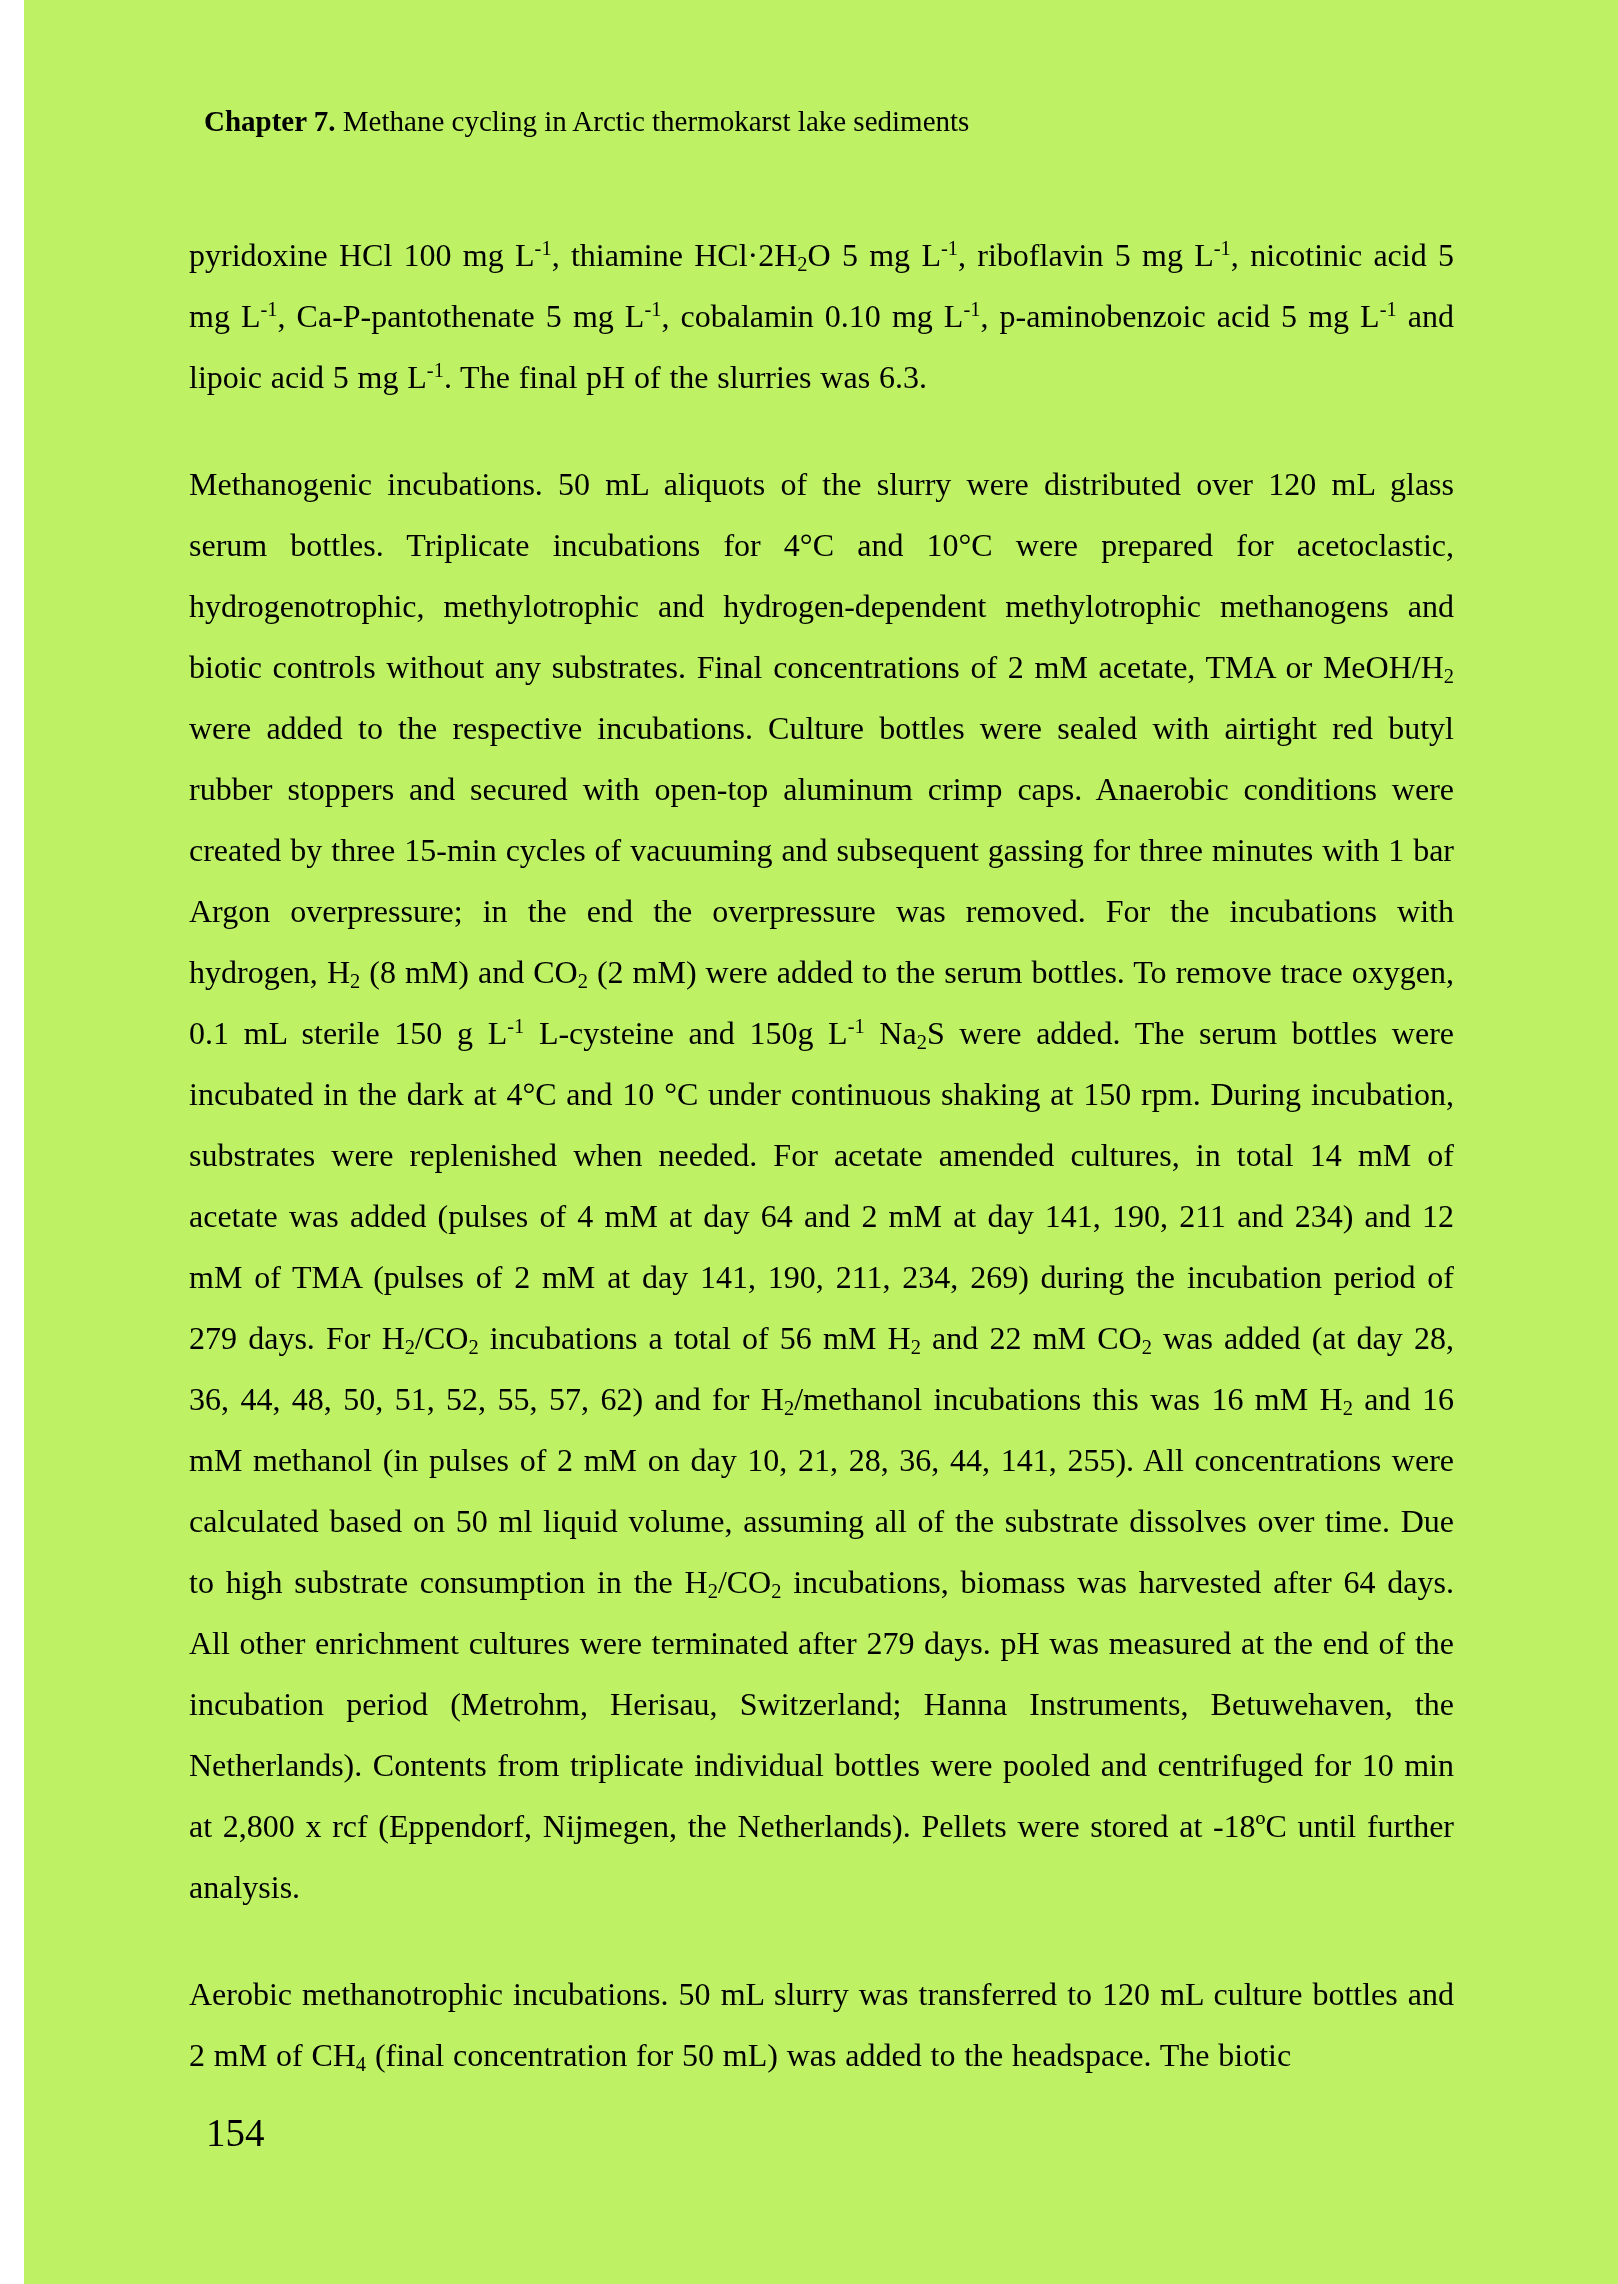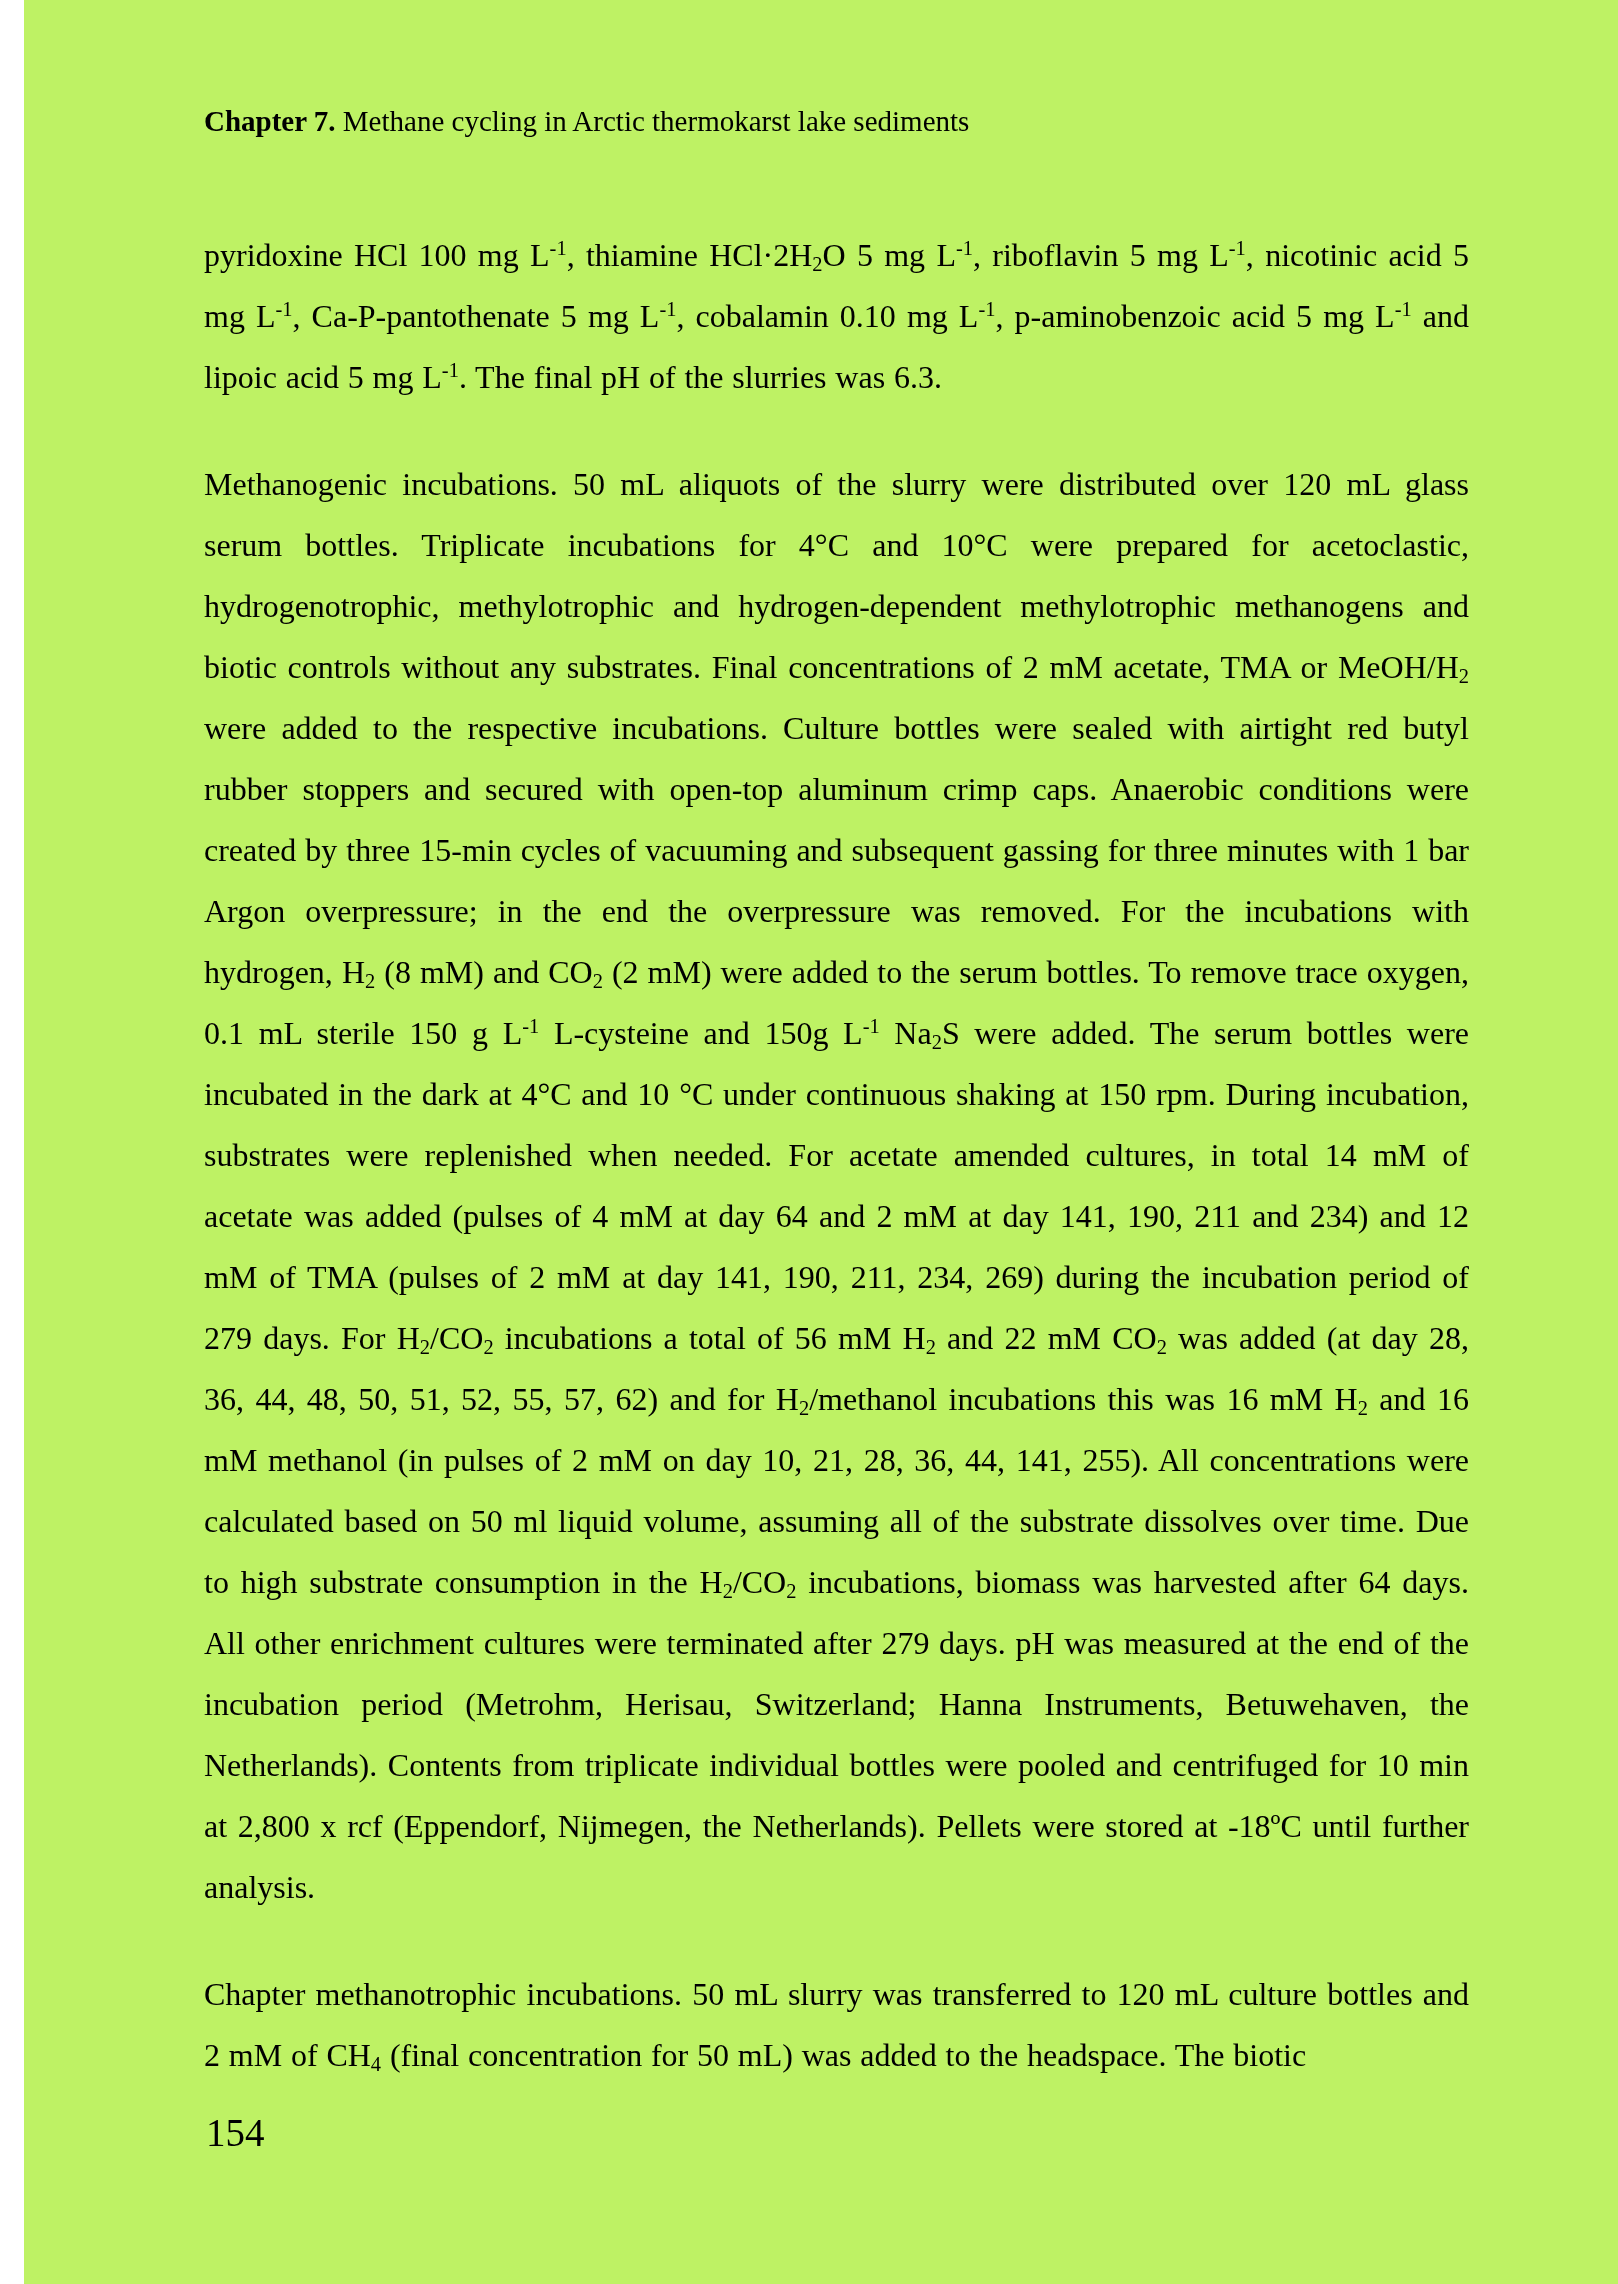--- a/index.html
+++ b/index.html
@@ -25,21 +25,21 @@
     left: 180px;
     top: 104px;
     width: 1263px;
     font-size: 29px;
     line-height: 35px;
     white-space: nowrap;
   }
   .running-header .bold { font-weight: bold; }
   .content {
     position: absolute;
-    left: 180px;
+    left: 165px;
     top: 225px;
     width: 1265px;
   }
   .content p {
     font-size: 32px;
     line-height: 61px;
     text-align: justify;
     margin: 0 0 46px 0;
     word-spacing: 0.8px;
   }
@@ -65,19 +65,19 @@
 
   <div class="running-header">
     <span class="bold">Chapter 7.</span><span> Methane cycling in Arctic thermokarst lake sediments</span>
   </div>
 
   <div class="content">
     <p><span class="lead"></span><span>pyridoxine HCl 100 mg L<sup>-1</sup>, thiamine HCl·2H<sub>2</sub>O 5 mg L<sup>-1</sup>, riboflavin 5 mg L<sup>-1</sup>, nicotinic acid 5 mg L<sup>-1</sup>, Ca-P-pantothenate 5 mg L<sup>-1</sup>, cobalamin 0.10 mg L<sup>-1</sup>, p-aminobenzoic acid 5 mg L<sup>-1</sup> and lipoic acid 5 mg L<sup>-1</sup>. The final pH of the slurries was 6.3.</span></p>
 
     <p><span class="lead">Methanogenic incubations.</span><span> 50 mL aliquots of the slurry were distributed over 120 mL glass serum bottles. Triplicate incubations for 4°C and 10°C were prepared for acetoclastic, hydrogenotrophic, methylotrophic and hydrogen-dependent methylotrophic methanogens and biotic controls without any substrates. Final concentrations of 2 mM acetate, TMA or MeOH/H<sub>2</sub> were added to the respective incubations. Culture bottles were sealed with airtight red butyl rubber stoppers and secured with open-top aluminum crimp caps. Anaerobic conditions were created by three 15-min cycles of vacuuming and subsequent gassing for three minutes with 1 bar Argon overpressure; in the end the overpressure was removed. For the incubations with hydrogen, H<sub>2</sub> (8 mM) and CO<sub>2</sub> (2 mM) were added to the serum bottles. To remove trace oxygen, 0.1 mL sterile 150 g L<sup>-1</sup> L-cysteine and 150g L<sup>-1</sup> Na<sub>2</sub>S were added. The serum bottles were incubated in the dark at 4°C and 10 °C under continuous shaking at 150 rpm. During incubation, substrates were replenished when needed. For acetate amended cultures, in total 14 mM of acetate was added (pulses of 4 mM at day 64 and 2 mM at day 141, 190, 211 and 234) and 12 mM of TMA (pulses of 2 mM at day 141, 190, 211, 234, 269) during the incubation period of 279 days. For H<sub>2</sub>/CO<sub>2</sub> incubations a total of 56 mM H<sub>2</sub> and 22 mM CO<sub>2</sub> was added (at day 28, 36, 44, 48, 50, 51, 52, 55, 57, 62) and for H<sub>2</sub>/methanol incubations this was 16 mM H<sub>2</sub> and 16 mM methanol (in pulses of 2 mM on day 10, 21, 28, 36, 44, 141, 255). All concentrations were calculated based on 50 ml liquid volume, assuming all of the substrate dissolves over time. Due to high substrate consumption in the H<sub>2</sub>/CO<sub>2</sub> incubations, biomass was harvested after 64 days. All other enrichment cultures were terminated after 279 days. pH was measured at the end of the incubation period (Metrohm, Herisau, Switzerland; Hanna Instruments, Betuwehaven, the Netherlands). Contents from triplicate individual bottles were pooled and centrifuged for 10 min at 2,800 x rcf (Eppendorf, Nijmegen, the Netherlands). Pellets were stored at -18ºC until further analysis.</span></p>
 
-    <p><span class="lead">Chapter methanotrophic incubations.</span><span> 50 mL slurry was transferred to 120 mL culture bottles and 2 mM of CH<sub>4</sub> (final concentration for 50 mL) was added to the headspace. The biotic</span></p>
+    <p><span class="lead">Aerobic methanotrophic incubations.</span><span> 50 mL slurry was transferred to 120 mL culture bottles and 2 mM of CH<sub>4</sub> (final concentration for 50 mL) was added to the headspace. The biotic</span></p>
   </div>
 
   <div class="page-number">154</div>
 
 </div>
 
 
 </body></html>

